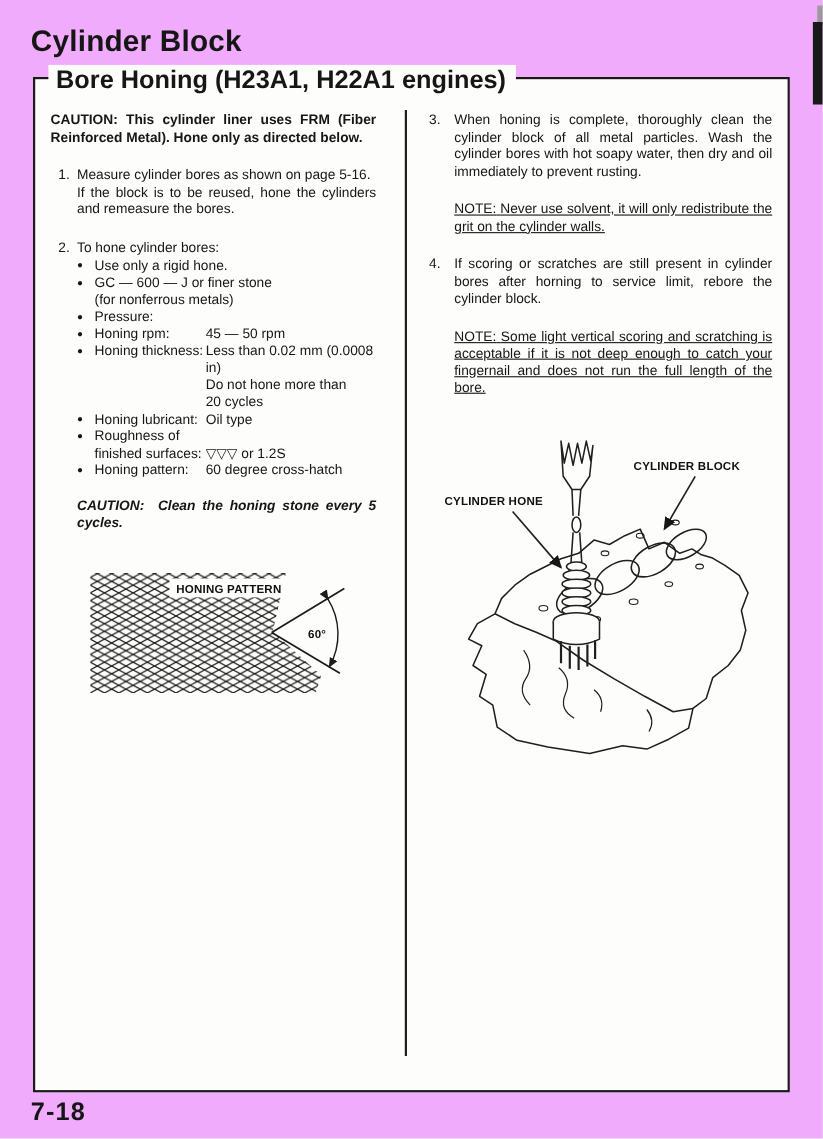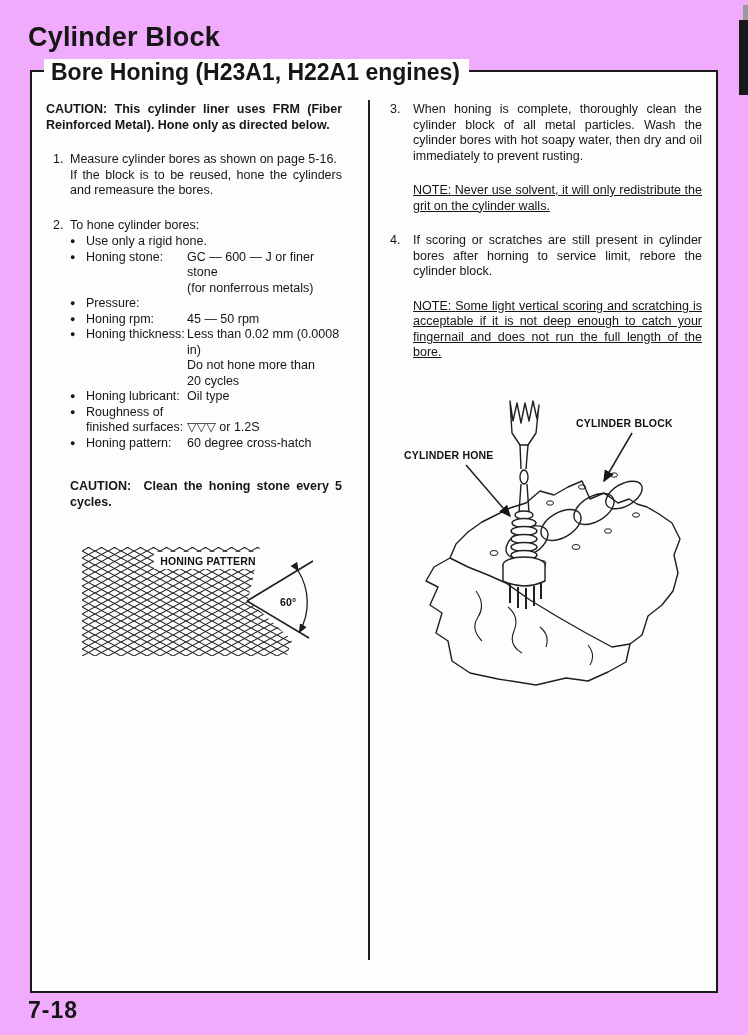--- a/index.html
+++ b/index.html
@@ -26,21 +26,21 @@
   }
   .cols{display:flex;height:100%;}
   .col-left{width:338px;box-sizing:border-box;padding:30px 16px 0 10px;}
   .col-right{flex:1;box-sizing:border-box;padding:30px 14px 0 30px;}
   
   p{margin:0;}
   .body-txt{font-size:12.5px;line-height:15.5px;}
   .caution{font-weight:700;text-align:justify;}
   .caution .cap-label{font-weight:700;}
   .caution1{margin-left:4px;margin-bottom:19px;}
-  .caution2{margin-left:28px;margin-top:28px;width:272px;}
+  .caution2{margin-left:28px;margin-top:17px;width:272px;font-style:italic;}
   .step{display:flex;margin-bottom:19px;}
   .step .num{width:17px;margin-left:11px;flex:none;}
   .step .txt{flex:1;text-align:justify;white-space:pre-line;}
   .step.tight{margin-bottom:1px;}
   .note{margin-top:16px;text-align:justify;text-decoration:underline;}
   .col-left .note,.col-right .note{margin-left:25px;}
   
   .specs{margin-left:28px;}
   .spec-row{display:flex;font-size:12.5px;line-height:15.5px;}
   .spec-row .blt{width:16px;flex:none;font-size:9px;line-height:15.5px;}
@@ -98,21 +98,20 @@
         </div>
 
         <div class="specs">
           <div class="spec-row full">
             <div class="blt">●</div>
             <div class="lbl">Use only a rigid hone.</div>
             <div class="val"></div>
           </div>
           <div class="spec-row">
             <div class="blt">●</div>
-            <div class="lbl">Honing stone:</div>
             <div class="val">GC — 600 — J or finer stone
 (for nonferrous metals)</div>
           </div>
           <div class="spec-row">
             <div class="blt">●</div>
             <div class="lbl">Pressure:</div>
           </div>
           <div class="spec-row">
             <div class="blt">●</div>
             <div class="lbl">Honing rpm:</div>

